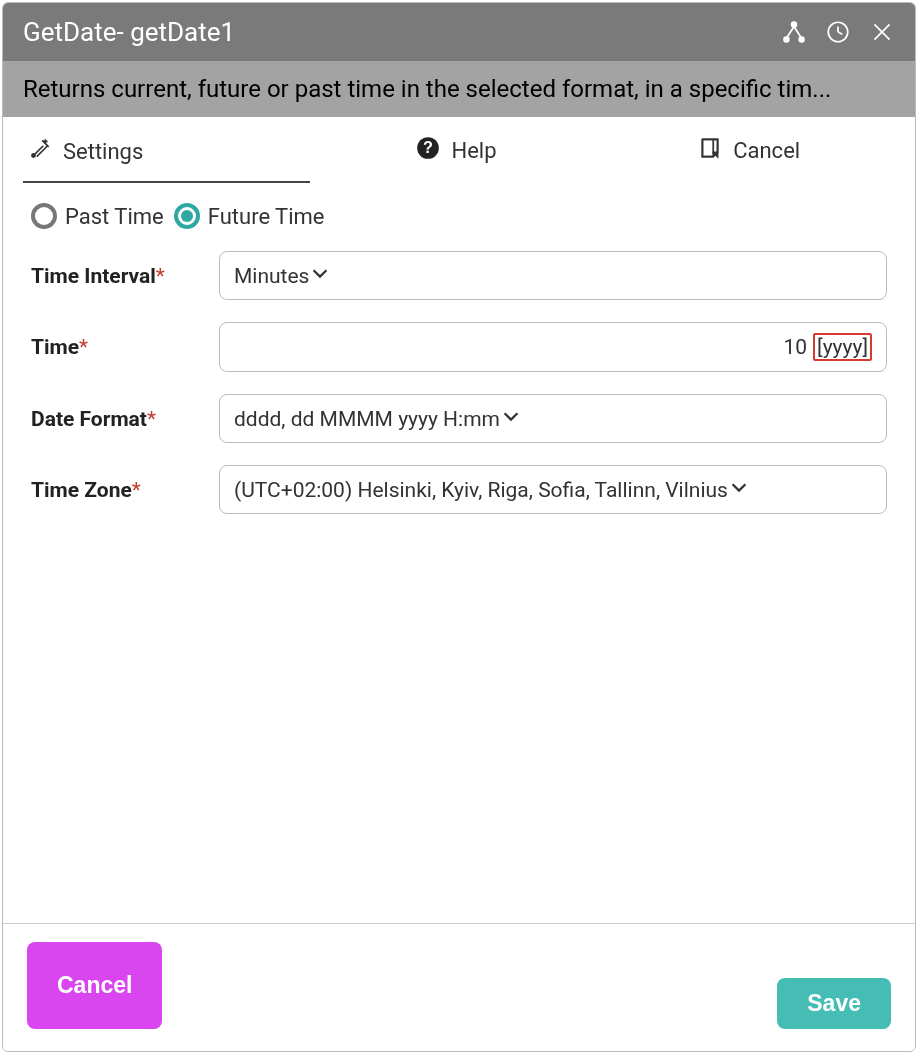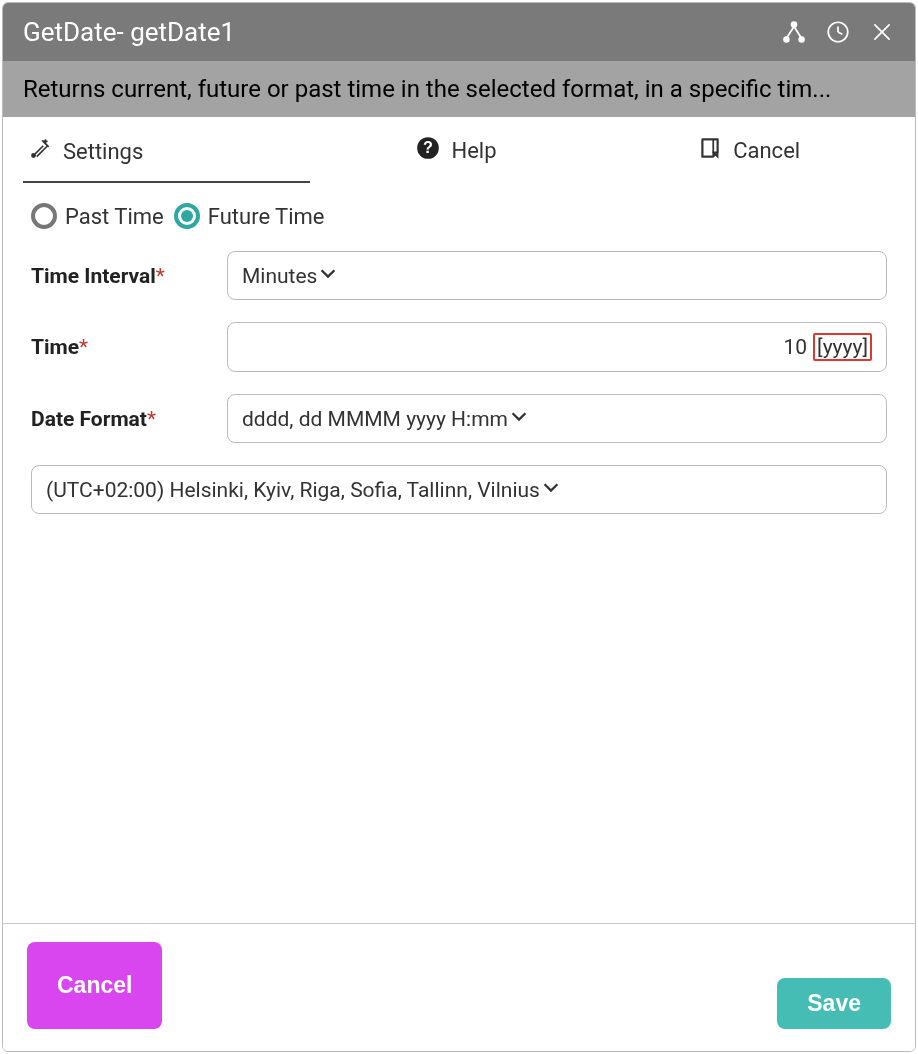--- a/index.html
+++ b/index.html
@@ -103,21 +103,21 @@
     border-radius: 50%;
     background: transparent;
   }
   .radio.selected .radio-inner {
     background: #2ea8a0;
   }
   .field-row {
     display: flex;
     align-items: center;
     margin-bottom: 22px;
-    gap: 8px;
+    gap: 0;
   }
   .field-label {
     width: 188px;
     font-size: 21px;
     font-weight: 700;
     color: #222;
     flex-shrink: 0;
   }
   .req { color: #c0392b; font-weight: 400; }
   .select-box, .input-box {
@@ -278,20 +278,23 @@
         <span>dddd, dd MMMM yyyy H:mm</span>
         <span class="chev">
           <svg width="22" height="22" viewBox="0 0 24 24" fill="none" stroke="#333" stroke-width="2.5">
               <path d="M5 9 L12 16 L19 9"></path>
             </svg>
         </span>
       </div>
     </div>
 
     <div class="field-row">
+      <div class="field-label">
+        <span>Time Zone</span><span class="req">*</span>
+      </div>
       <div class="select-box">
         <span>(UTC+02:00) Helsinki, Kyiv, Riga, Sofia, Tallinn, Vilnius</span>
         <span class="chev">
           <svg width="22" height="22" viewBox="0 0 24 24" fill="none" stroke="#333" stroke-width="2.5">
               <path d="M5 9 L12 16 L19 9"></path>
             </svg>
         </span>
       </div>
     </div>
 

